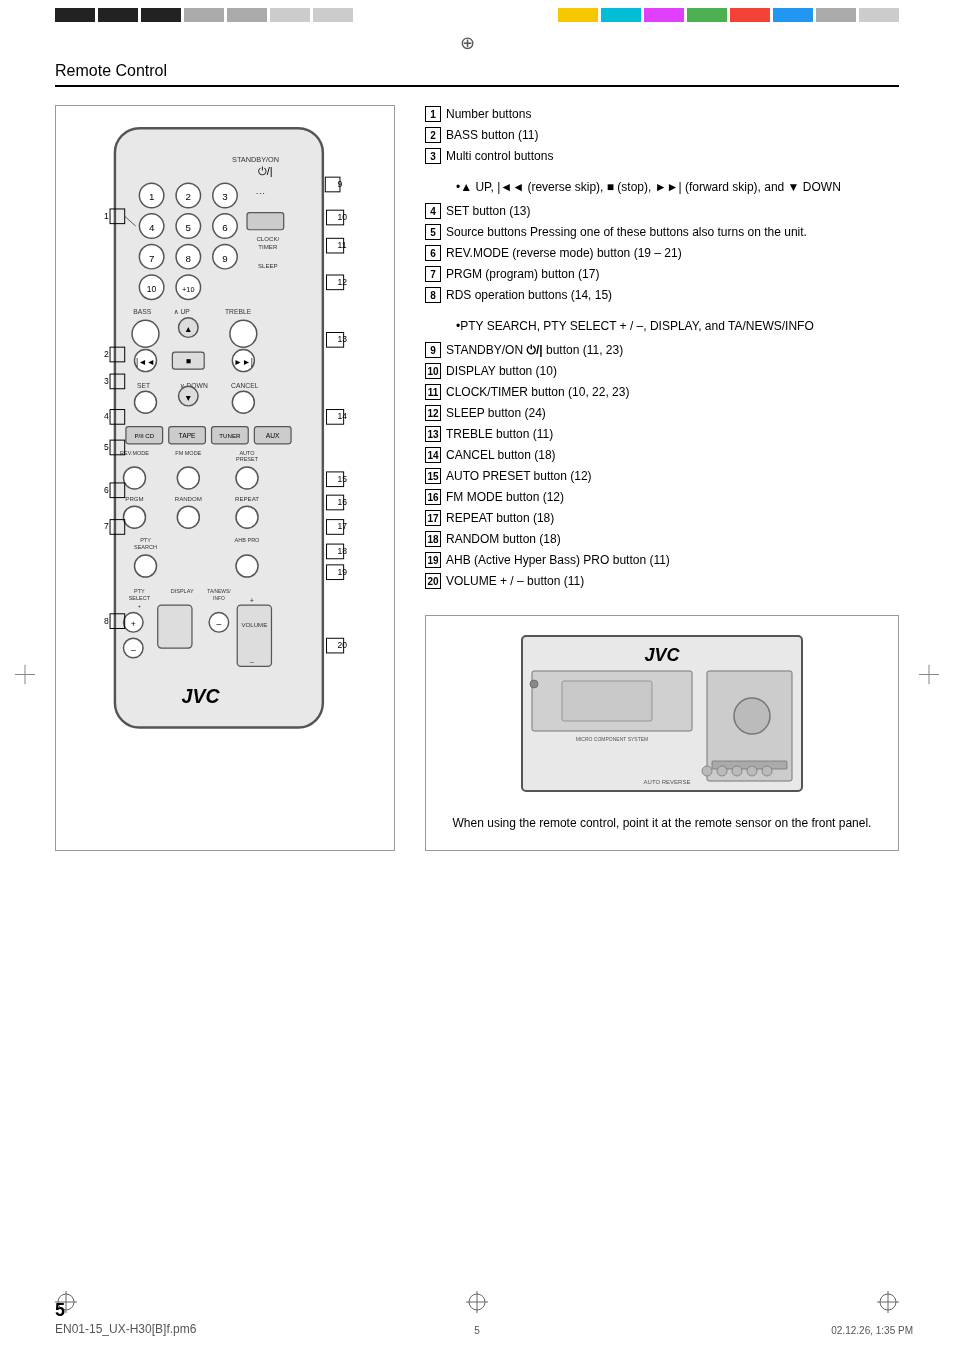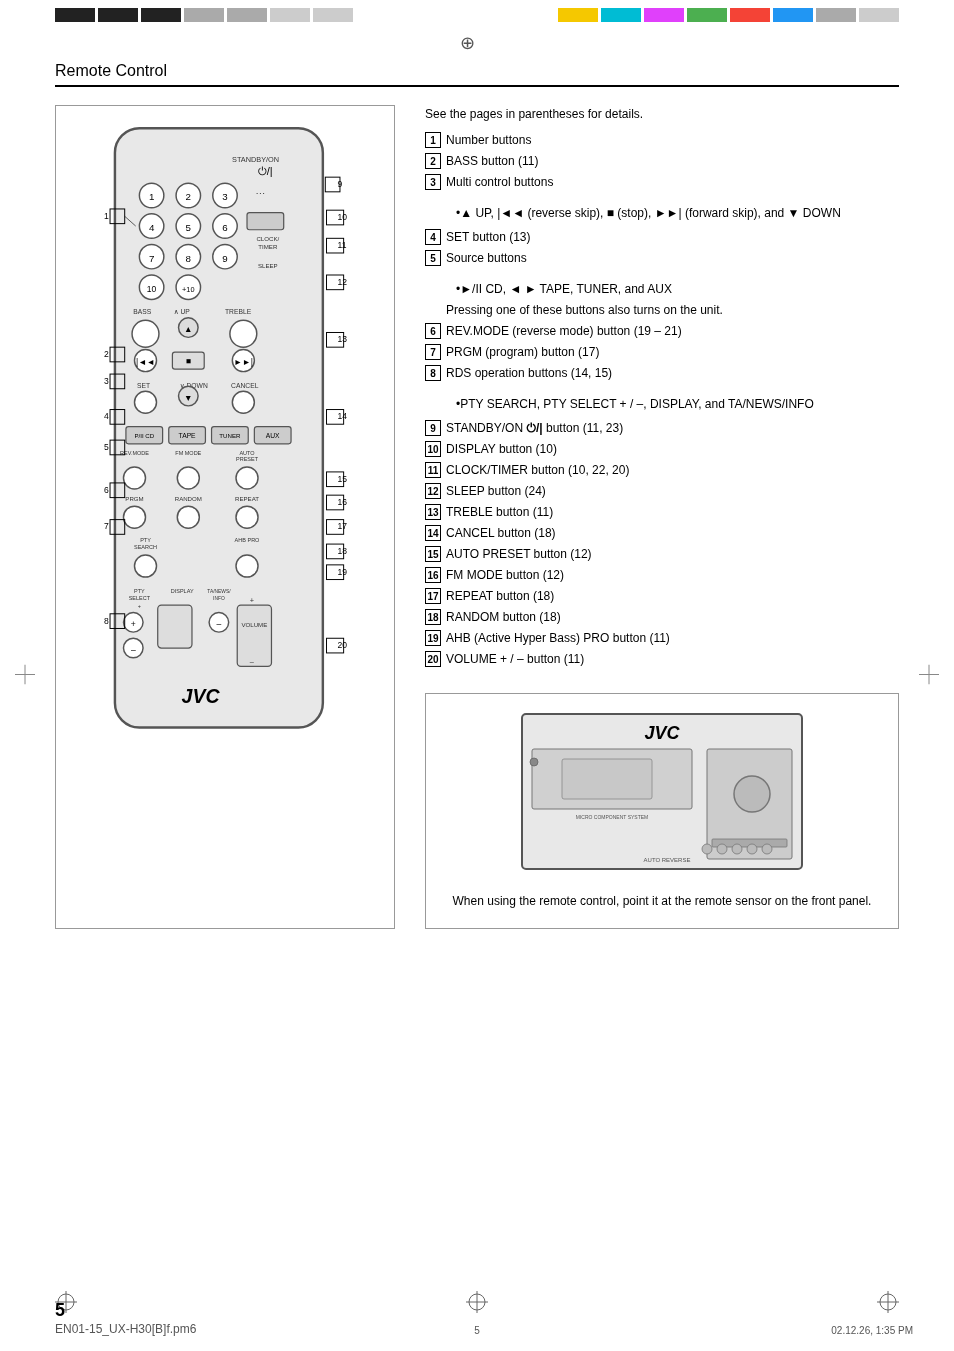--- a/index.html
+++ b/index.html
@@ -375,21 +375,20 @@
 
         <text x="222" y="375" font-size="7" fill="#000">19</text>
         <rect x="213" y="367" width="14" height="12" fill="none" stroke="#000" stroke-width="0.8"></rect>
 
         <text x="222" y="435" font-size="7" fill="#000">20</text>
         <rect x="213" y="427" width="14" height="12" fill="none" stroke="#000" stroke-width="0.8"></rect>
       </svg>
     </div>
 
     <div class="desc-area">
-      <p>See the pages in parentheses for details.</p>
       <ul class="desc-list">
 
         <li>
           <span class="num-box">1</span>
           <span class="desc-text">Number buttons</span>
         </li>
         <li>
           <span class="num-box">2</span>
           <span class="desc-text">BASS button (11)</span>
         </li>
@@ -403,23 +402,20 @@
           </span>
         </li>
         <li>
           <span class="num-box">4</span>
           <span class="desc-text">SET button (13)</span>
         </li>
         <li>
           <span class="num-box">5</span>
           <span class="desc-text">
             Source buttons
-            <ul class="sub-list">
-              <li>►/II CD, ◄ ► TAPE, TUNER, and AUX</li>
-            </ul>
             <span class="italic">Pressing one of these buttons also turns on the unit.</span>
           </span>
         </li>
         <li>
           <span class="num-box">6</span>
           <span class="desc-text">REV.MODE (reverse mode) button (19 – 21)</span>
         </li>
         <li>
           <span class="num-box">7</span>
           <span class="desc-text">PRGM (program) button (17)</span>
@@ -436,21 +432,21 @@
         <li>
           <span class="num-box">9</span>
           <span class="desc-text">STANDBY/ON <span class="bold">⏻/|</span> button (11, 23)</span>
         </li>
         <li>
           <span class="num-box">10</span>
           <span class="desc-text">DISPLAY button (10)</span>
         </li>
         <li>
           <span class="num-box">11</span>
-          <span class="desc-text">CLOCK/TIMER button (10, 22, 20)</span>
+          <span class="desc-text">CLOCK/TIMER button (10, 22, 23)</span>
         </li>
         <li>
           <span class="num-box">12</span>
           <span class="desc-text">SLEEP button (24)</span>
         </li>
         <li>
           <span class="num-box">13</span>
           <span class="desc-text">TREBLE button (11)</span>
         </li>
         <li>

